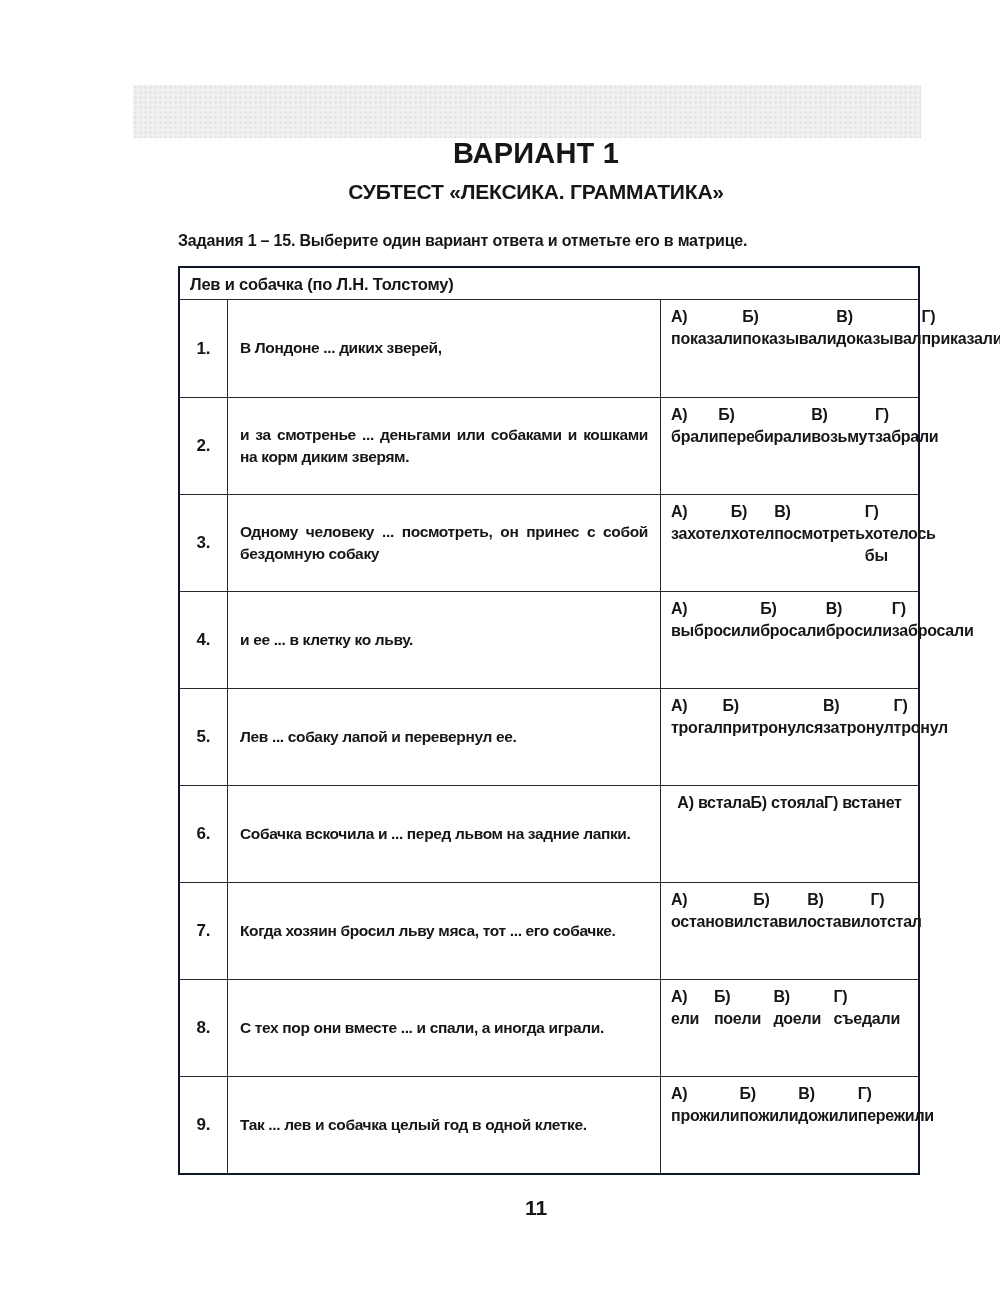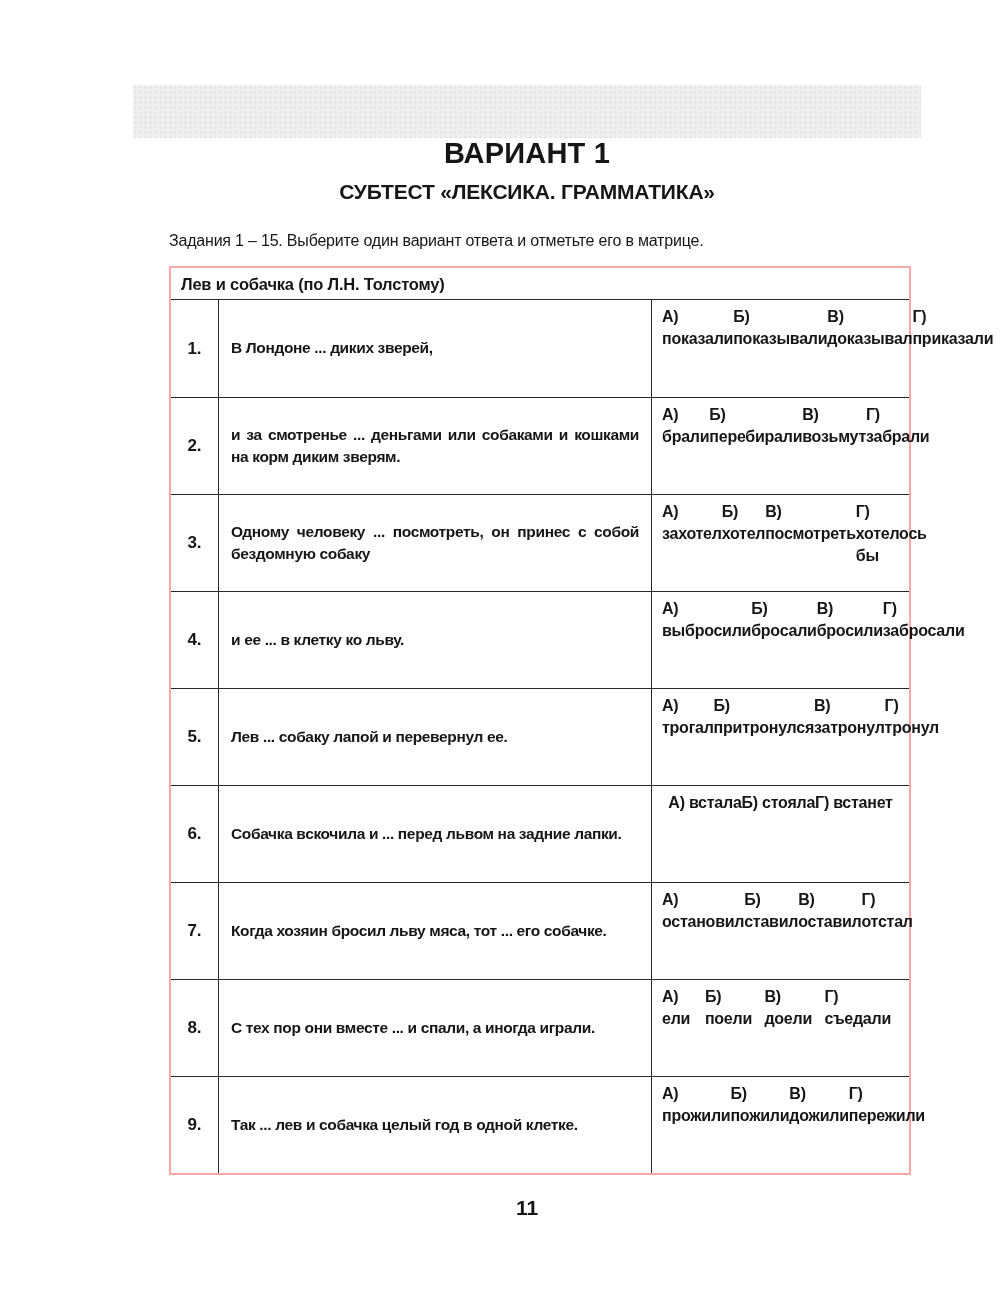--- a/index.html
+++ b/index.html
@@ -17,21 +17,21 @@
     position: absolute;
     left: 133px; top: 85px;
     width: 788px; height: 53px;
     background-color: #f0f0f0;
     background-image: radial-gradient(#e2e2e2 1px, transparent 1.2px);
     background-size: 5px 5px;
   }
 
   .content {
     position: absolute;
-    left: 143px; top: 0;
+    left: 152px; top: 0;
     width: 742px;
     padding-left: 26px;
   }
 
   .title {
     margin-top: 138px;
     text-align: center;
     font-size: 29px;
     font-weight: 800;
     letter-spacing: 0.2px;
@@ -41,28 +41,28 @@
     margin-top: 12px;
     text-align: center;
     font-size: 21px;
     font-weight: 800;
     letter-spacing: -0.2px;
     line-height: 24px;
   }
   .instructions {
     margin-top: 27px;
     font-size: 16px;
-    font-weight: 400;
+    font-weight: 700;
     letter-spacing: -0.2px;
     line-height: 20px;
   }
 
   .qtable {
     margin-top: 15px;
-    border: 2px solid #fca5a5;
+    border: 2px solid #0f172a;
     width: 742px;
     background: #fff;
   }
   .thead {
     padding: 5px 10px 4px 10px;
     font-size: 16.5px;
     font-weight: 700;
     letter-spacing: -0.2px;
     border-bottom: 1.5px solid #2a2a2a;
     line-height: 22px;

